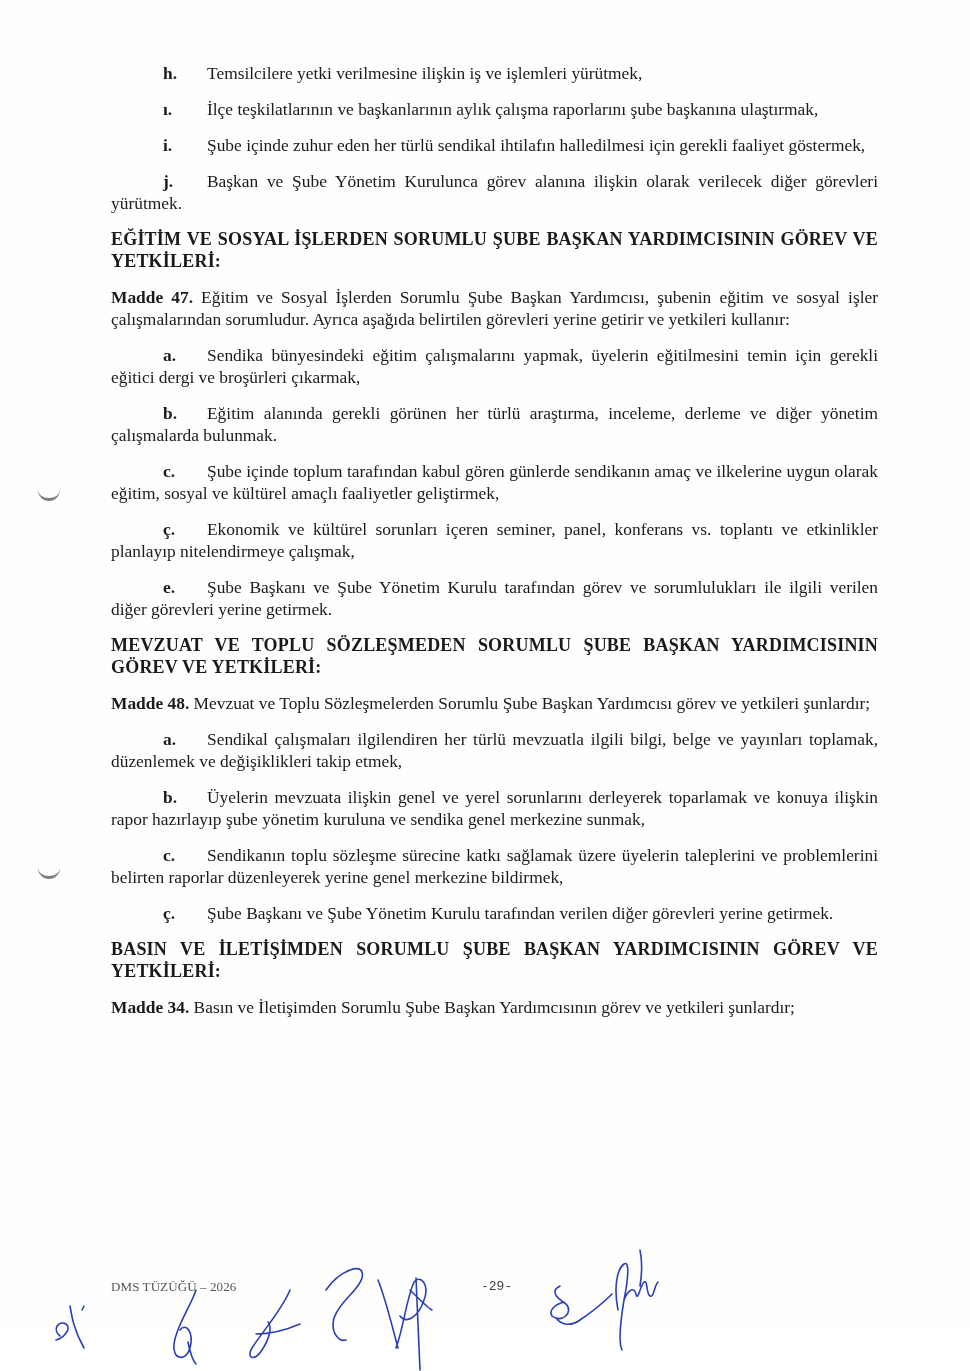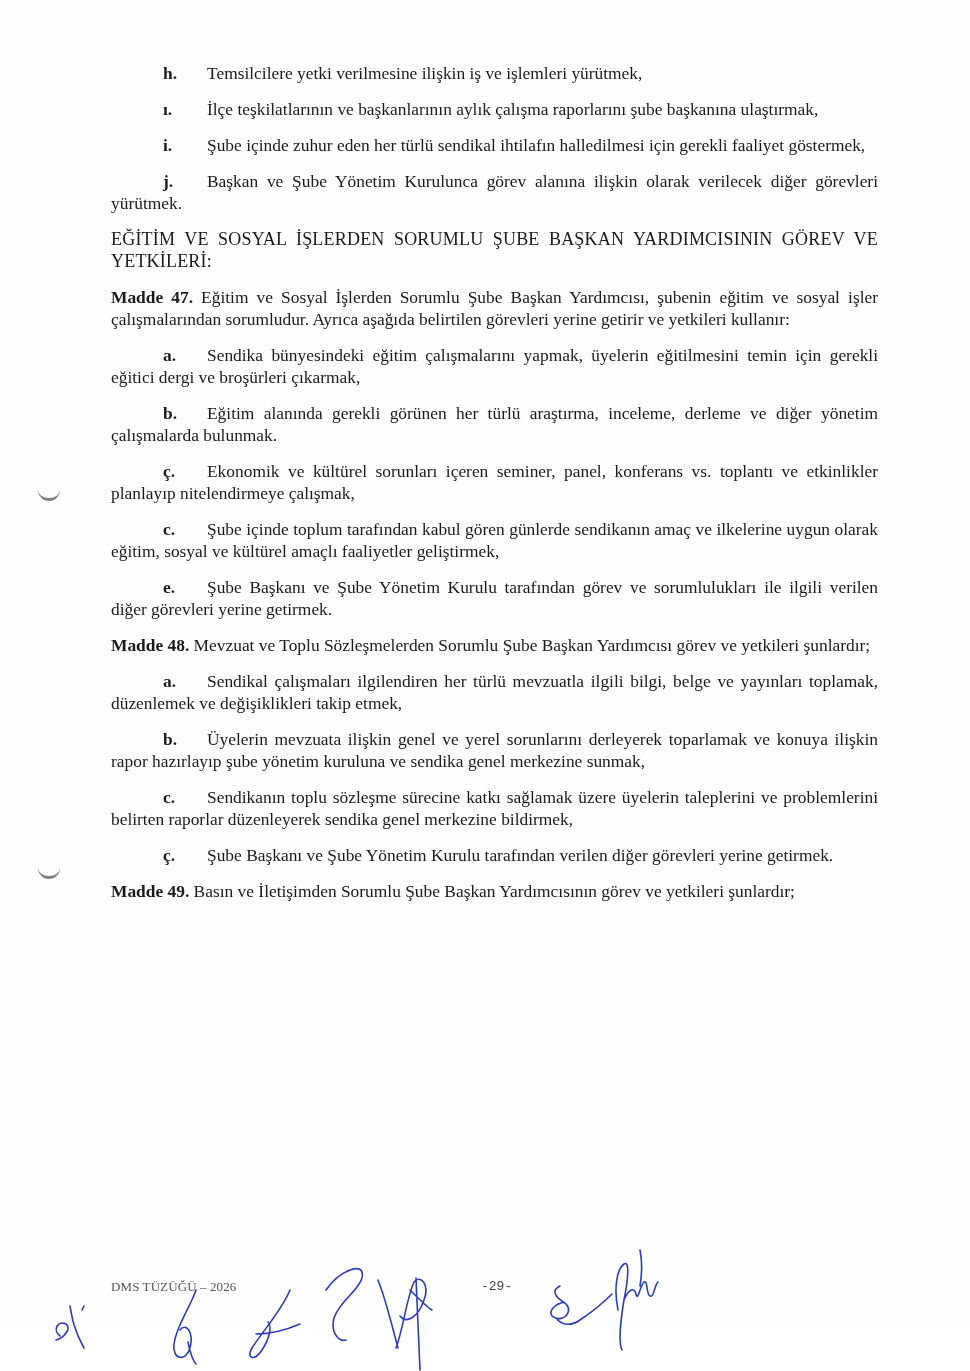--- a/index.html
+++ b/index.html
@@ -3,21 +3,21 @@
 <meta charset="utf-8">
 <style>
   html, body { margin: 0; padding: 0; background: #ffffff; }
   body { width: 970px; height: 1371px; position: relative; overflow: hidden;
          font-family: "Liberation Serif", "DejaVu Serif", serif; color: #1a1a1a; }
   .page { position: absolute; left: 0; top: 0; width: 970px; height: 1332px; background: #fefefe; }
   .content { position: absolute; left: 111px; top: 62px; width: 767px; font-size: 17.4px; line-height: 22px; }
   .p { margin: 0 0 14px 0; text-align: justify; text-align-last: left; }
   .item { text-indent: 52px; }
   .item .lbl { font-weight: bold; display: inline-block; text-indent: 0; width: 44px; }
-  .heading { font-weight: normal; font-size: 18px; line-height: 22px; margin: 0 0 14px 0; text-align: justify; text-align-last: left; letter-spacing: 0.2px; }
+  .heading { font-weight: bold; font-size: 18px; line-height: 22px; margin: 0 0 14px 0; text-align: justify; text-align-last: left; letter-spacing: 0.2px; }
   .heading.spread { text-align: justify; }
   .madde-label { font-weight: bold; }
   .footer-left { position: absolute; left: 111px; top: 1279px; font-size: 13px; color: #555; letter-spacing: 0.1px; }
   .footer-page { position: absolute; left: 481px; top: 1279px; font-size: 13px; color: #444; font-family: Liberation Mono, monospace; }
   .margin-mark { position: absolute; width: 22px; height: 12px; border-bottom: 3px solid #555; border-radius: 0 0 14px 14px; opacity: 0.75; }
   .sigs { position: absolute; left: 0; top: 1230px; width: 970px; height: 141px; }
   .sigs path { fill: none; stroke: #2b3fb5; stroke-width: 1.6; stroke-linecap: round; stroke-linejoin: round; }
 </style>
 </head>
 <body>
@@ -32,32 +32,34 @@
     <div class="p item"><span class="lbl">h.</span><span>Temsilcilere yetki verilmesine ilişkin iş ve işlemleri yürütmek,</span></div>
     <div class="p item"><span class="lbl">ı.</span><span>İlçe teşkilatlarının ve başkanlarının aylık çalışma raporlarını şube başkanına ulaştırmak,</span></div>
     <div class="p item"><span class="lbl">i.</span><span>Şube içinde zuhur eden her türlü sendikal ihtilafın halledilmesi için gerekli faaliyet göstermek,</span></div>
     <div class="p item"><span class="lbl">j.</span><span>Başkan ve Şube Yönetim Kurulunca görev alanına ilişkin olarak verilecek diğer görevleri yürütmek.</span></div>
 
     <div class="heading">EĞİTİM VE SOSYAL İŞLERDEN SORUMLU ŞUBE BAŞKAN YARDIMCISININ GÖREV VE YETKİLERİ:</div>
     <div class="p"><span class="madde-label">Madde 47.</span><span> Eğitim ve Sosyal İşlerden Sorumlu Şube Başkan Yardımcısı, şubenin eğitim ve sosyal işler çalışmalarından sorumludur. Ayrıca aşağıda belirtilen görevleri yerine getirir ve yetkileri kullanır:</span></div>
 
     <div class="p item"><span class="lbl">a.</span><span>Sendika bünyesindeki eğitim çalışmalarını yapmak, üyelerin eğitilmesini temin için gerekli eğitici dergi ve broşürleri çıkarmak,</span></div>
     <div class="p item"><span class="lbl">b.</span><span>Eğitim alanında gerekli görünen her türlü araştırma, inceleme, derleme ve diğer yönetim çalışmalarda bulunmak.</span></div>
+    <div class="p item"><span class="lbl">c.</span><span>Şube içinde toplum tarafından kabul gören günlerde sendikanın amaç ve ilkelerine uygun olarak eğitim, sosyal ve kültürel amaçlı faaliyetler geliştirmek,</span></div>
     <div class="p item"><span class="lbl">ç.</span><span>Ekonomik ve kültürel sorunları içeren seminer, panel, konferans vs. toplantı ve etkinlikler planlayıp nitelendirmeye çalışmak,</span></div>
-    <div class="p item"><span class="lbl">c.</span><span>Şube içinde toplum tarafından kabul gören günlerde sendikanın amaç ve ilkelerine uygun olarak eğitim, sosyal ve kültürel amaçlı faaliyetler geliştirmek,</span></div>
     <div class="p item"><span class="lbl">e.</span><span>Şube Başkanı ve Şube Yönetim Kurulu tarafından görev ve sorumlulukları ile ilgili verilen diğer görevleri yerine getirmek.</span></div>
 
+    <div class="heading spread">MEVZUAT VE TOPLU SÖZLEŞMEDEN SORUMLU ŞUBE BAŞKAN YARDIMCISININ GÖREV VE YETKİLERİ:</div>
     <div class="p"><span class="madde-label">Madde 48.</span><span> Mevzuat ve Toplu Sözleşmelerden Sorumlu Şube Başkan Yardımcısı görev ve yetkileri şunlardır;</span></div>
 
     <div class="p item"><span class="lbl">a.</span><span>Sendikal çalışmaları ilgilendiren her türlü mevzuatla ilgili bilgi, belge ve yayınları toplamak, düzenlemek ve değişiklikleri takip etmek,</span></div>
     <div class="p item"><span class="lbl">b.</span><span>Üyelerin mevzuata ilişkin genel ve yerel sorunlarını derleyerek toparlamak ve konuya ilişkin rapor hazırlayıp şube yönetim kuruluna ve sendika genel merkezine sunmak,</span></div>
-    <div class="p item"><span class="lbl">c.</span><span>Sendikanın toplu sözleşme sürecine katkı sağlamak üzere üyelerin taleplerini ve problemlerini belirten raporlar düzenleyerek sendika genel merkezine bildirmek,</span></div>
+    <div class="p item"><span class="lbl">c.</span><span>Sendikanın toplu sözleşme sürecine katkı sağlamak üzere üyelerin taleplerini ve problemlerini belirten raporlar düzenleyerek yerine genel merkezine bildirmek,</span></div>
     <div class="p item"><span class="lbl">ç.</span><span>Şube Başkanı ve Şube Yönetim Kurulu tarafından verilen diğer görevleri yerine getirmek.</span></div>
 
-    <div class="p"><span class="madde-label">Madde 49.</span><span> Basın ve İletişimden Sorumlu Şube Başkan Yardımcısının görev ve yetkileri şunlardır;</span></div>
+    <div class="heading">BASIN VE İLETİŞİMDEN SORUMLU ŞUBE BAŞKAN YARDIMCISININ GÖREV VE YETKİLERİ:</div>
+    <div class="p"><span class="madde-label">Madde 34.</span><span> Basın ve İletişimden Sorumlu Şube Başkan Yardımcısının görev ve yetkileri şunlardır;</span></div>
   </div>
 
   <div class="footer-left">DMS TÜZÜĞÜ – 2026</div>
   <div class="footer-page">-29-</div>
 
   <svg class="sigs" viewBox="0 0 970 141">
     <g>
       <path d="M60 106 C52 100 58 90 66 94 C72 98 64 108 56 110 M70 76 C72 88 74 100 84 118 M82 80 L84 76"></path>
     </g>
     <g>

